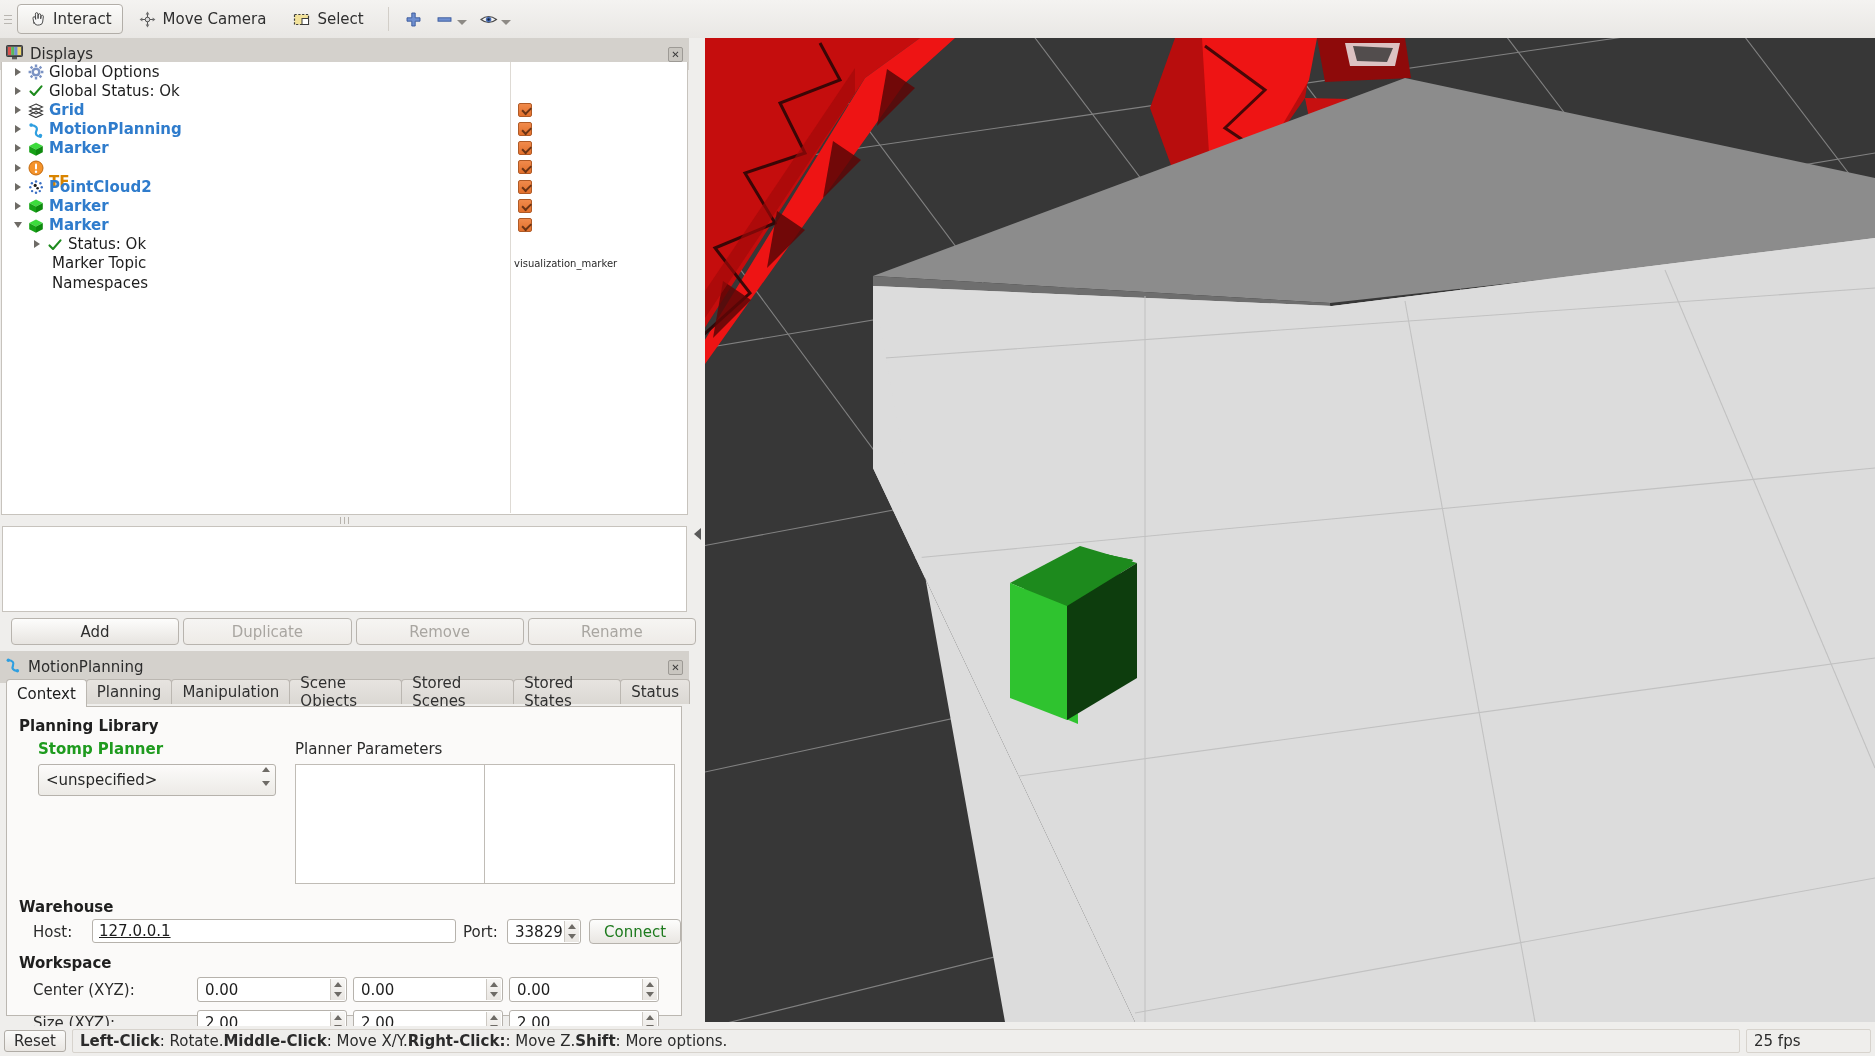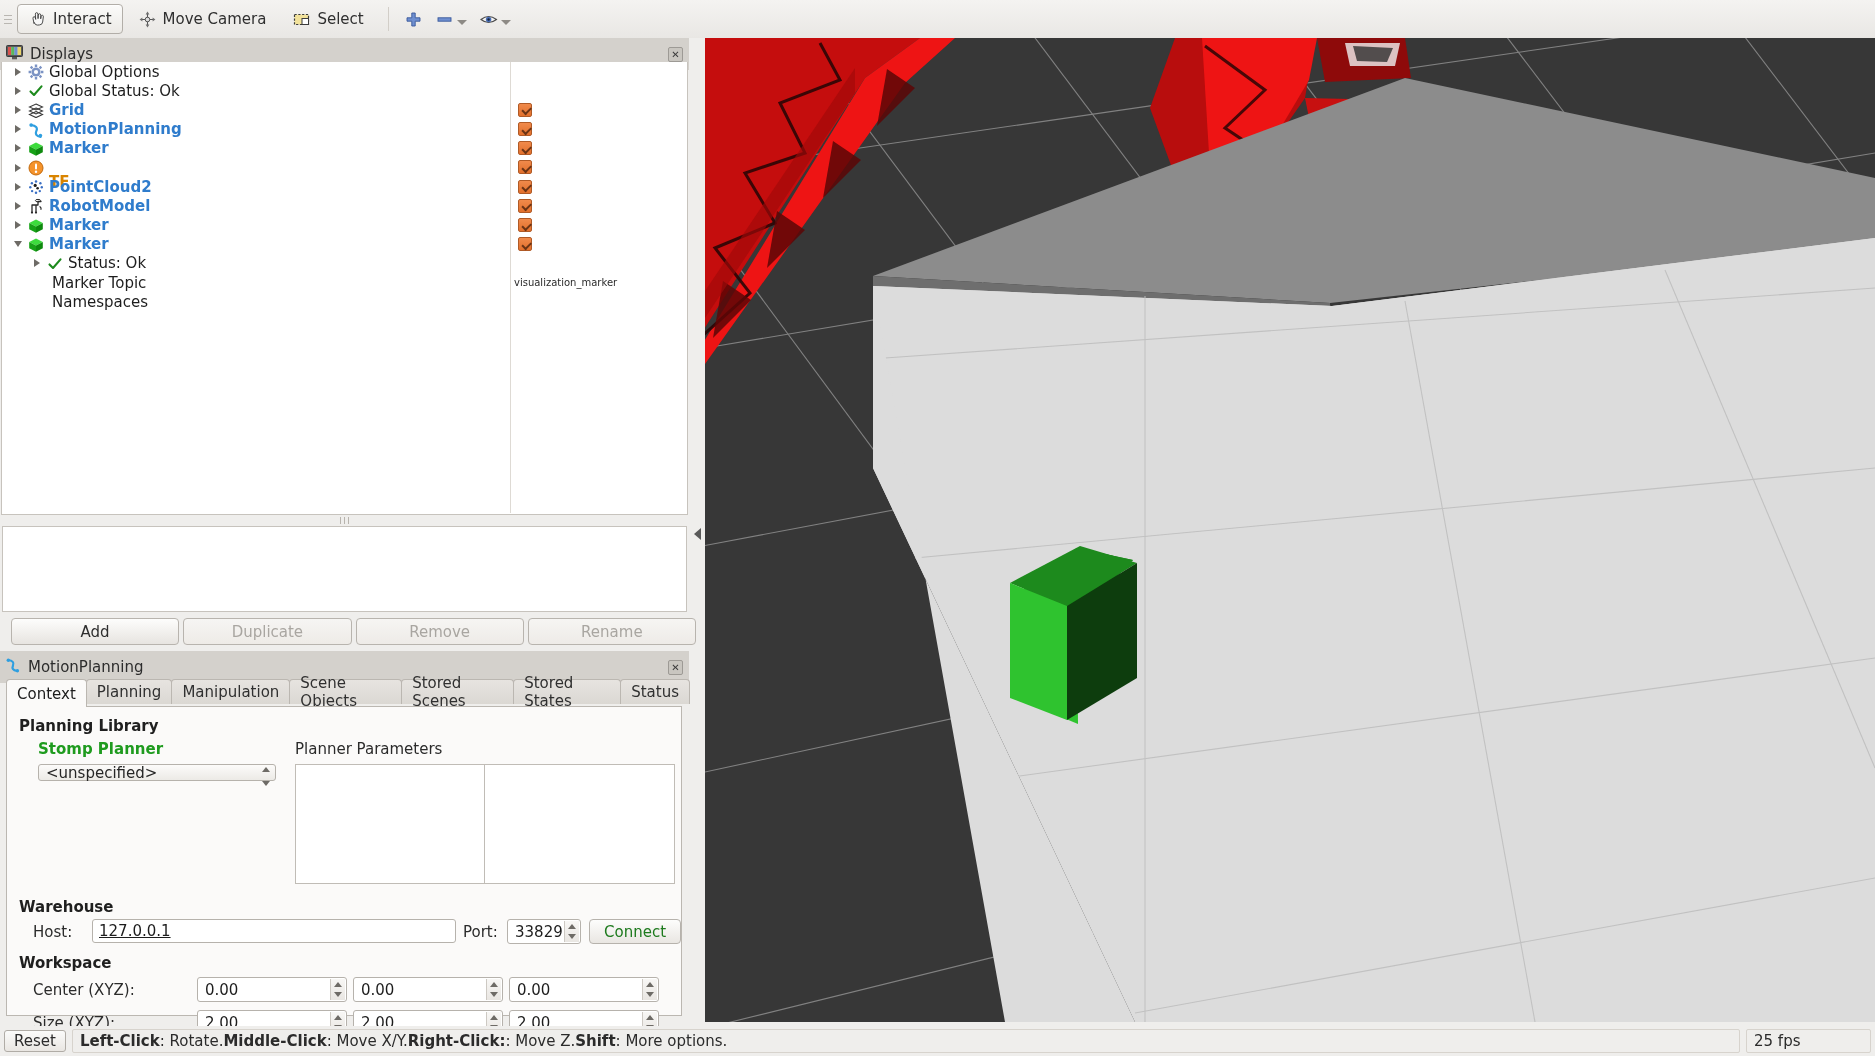--- a/index.html
+++ b/index.html
@@ -147,21 +147,21 @@
   }
   #mp-page {
     position:absolute; left:6px; top:55px; width:676px; height:310px;
     background:#fbfaf9; border:1px solid #bbb7b1;
   }
   .sec-head { font-weight:bold; font-size:15px; color:#1f1f1f; }
   .lbl { font-size:15px; color:#2b2b2b; }
   .green-bold { color:#1f9b1f; font-weight:bold; font-size:15px; }
 
   .combo {
-    position:relative; height:17px; border:1px solid #b6b2ac; border-radius:3px;
+    position:relative; height:32px; border:1px solid #b6b2ac; border-radius:3px;
     background:linear-gradient(to bottom,#fcfbfa,#eceae6);
     display:flex; align-items:center; padding:0 22px 0 7px;
     font-size:15px; color:#262626; cursor:default;
   }
   .spin-arrows {
     position:absolute; right:3px; top:2px; width:12px; height:19px;
     display:flex; flex-direction:column; justify-content:space-between; align-items:center;
   }
   .sp-up { width:0;height:0;border-left:4px solid transparent;border-right:4px solid transparent;border-bottom:5px solid #6e6b66; }
   .sp-dn { width:0;height:0;border-left:4px solid transparent;border-right:4px solid transparent;border-top:5px solid #6e6b66; }
@@ -408,36 +408,20 @@
                   <circle cx="11.8" cy="12.1" r="1.2"></circle>
                   <circle cx="8" cy="13.7" r="1.25"></circle>
                   <circle cx="4.1" cy="12.1" r="1.2"></circle>
                   <circle cx="2.3" cy="8.3" r="1.2"></circle>
                   <circle cx="3.9" cy="4.2" r="1.2"></circle>
                   <circle cx="7.2" cy="6.4" r="1.6" fill="#1f1f1f"></circle>
                   <circle cx="9.6" cy="9.3" r="1.3" fill="#1f1f1f"></circle>
                 </g>
               </svg></span>
             <span class="tlabel blue" style="left: 47px;">PointCloud2</span>
-            <span class="chk"></span>
-          </div>
-          <div class="trow">
-            <span class="tw" style="left: 9px;">
-              <span class="tri-r"></span>
-            </span>
-            <span class="ticon" style="left: 26px;"><svg width="16" height="16" viewBox="0 0 16 16">
-                <g stroke="#2b2b2b" stroke-width="1.3" fill="none" stroke-linecap="round">
-                  <path d="M4 14 V7 M8 14 V7 M4 7 H10 M10 7 V3.5 M10 3.5 H13"></path>
-                </g>
-                <ellipse cx="10" cy="2.6" rx="2.6" ry="1.2" fill="none" stroke="#2b2b2b" stroke-width="1"></ellipse>
-                <path d="M11.5 8.5 q2.3 1.2 1.2 3.3" fill="none" stroke="#2b2b2b" stroke-width="1.2"></path>
-                <circle cx="4" cy="14.6" r="1.1" fill="#2b2b2b"></circle>
-                <circle cx="8" cy="14.6" r="1.1" fill="#2b2b2b"></circle>
-              </svg></span>
-            <span class="tlabel blue" style="left: 47px;">RobotModel</span>
             <span class="chk"></span>
           </div>
           <div class="trow">
             <span class="tw" style="left: 9px;">
               <span class="tri-r"></span>
             </span>
             <span class="ticon" style="left: 26px;"><svg width="16" height="16" viewBox="0 0 16 16">
                 <polygon points="8,1.5 14.8,5 8,8.5 1.2,5" fill="#3ddb3d"></polygon>
                 <polygon points="1.2,5 8,8.5 8,14.8 1.2,11.3" fill="#17a117"></polygon>
                 <polygon points="14.8,5 8,8.5 8,14.8 14.8,11.3" fill="#0e8a0e"></polygon>

